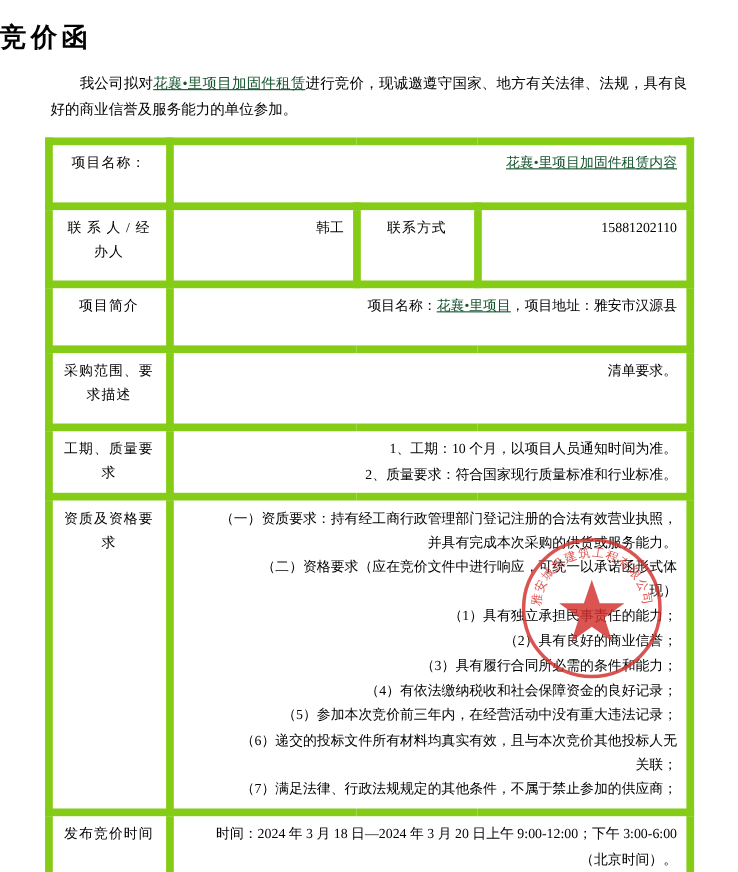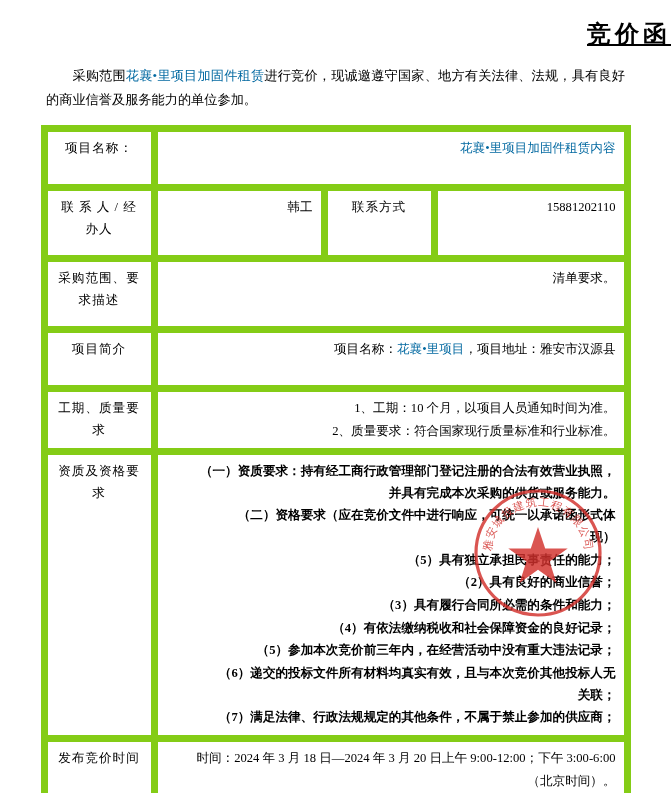--- a/index.html
+++ b/index.html
@@ -12,36 +12,35 @@
   }
   .page{
     width:671px;
     min-height:793px;
     position:relative;
     padding:0;
     box-sizing:border-box;
     overflow:hidden;
   }
   .doc-title{
-    text-align:right;
+    text-align:left;
     font-size:24px;
     font-weight:bold;
     letter-spacing:4px;
     margin:18px 0 14px 0;
     font-family:"Liberation Serif","DejaVu Serif",serif;
-    text-decoration:underline;
   }
   .intro{
     margin:0 46px 12px 46px;
     font-size:13.2px;
     line-height:1.85;
     text-indent:2em;
     text-align:justify;
   }
-  .blue{color:#0369a1;}
+  .blue{color:#14532d;text-decoration:underline;}
   table.main{
     border-collapse:collapse;
     width:583px;
     margin:0 auto;
     table-layout:fixed;
   }
   table.main td{
     border:7px solid #84cc16;
     padding:6px 8px;
     font-size:12.6px;
@@ -55,21 +54,21 @@
     vertical-align:middle;
     letter-spacing:1px;
   }
   td.val{vertical-align:middle;text-align:right;}
   td.val.top{vertical-align:top;}
   .lbl-2line{line-height:1.7;}
   .tall-40{height:40px;}
   .tall-56{height:52px;}
   .para{margin:0;}
   .para + .para{margin-top:1px;margin-left:28px;}
-  .indent{ text-indent:2em;font-weight:bold; }
+  .indent{ text-indent:2em; }
   
   .seal{
     position:absolute;
     left:472px;
     top:487px;
     width:132px;
     height:132px;
     pointer-events:none;
     opacity:.82;
   }
@@ -82,21 +81,21 @@
   }
 </style>
 </head>
 <body>
 
 <div class="page">
 
   <div class="doc-title">竞价函</div>
 
   <p class="intro">
-    <span>采购范围</span><span class="blue">花襄•里项目加固件租赁</span><span>进行竞价，现诚邀遵守国家、地方有关法律、法规，具有良好的商业信誉及服务能力的单位参加。</span>
+    <span>我公司拟对</span><span class="blue">花襄•里项目加固件租赁</span><span>进行竞价，现诚邀遵守国家、地方有关法律、法规，具有良好的商业信誉及服务能力的单位参加。</span>
   </p>
 
   <table class="main">
     <colgroup>
       <col style="width:110px">
       <col style="width:170px">
       <col style="width:110px">
       <col style="width:193px">
     </colgroup>
     <tbody>
@@ -106,42 +105,42 @@
           <span class="blue">花襄•里项目加固件租赁内容</span>
         </td>
       </tr>
       <tr>
         <td class="lbl tall-56 lbl-2line">联 系 人 / 经办人</td>
         <td class="val">韩工</td>
         <td class="lbl">联系方式</td>
         <td class="val">15881202110</td>
       </tr>
       <tr>
-        <td class="lbl tall-56 lbl-2line">采购范围、要求描述</td>
-        <td class="val top" colspan="3">清单要求。</td>
-      </tr>
-      <tr>
         <td class="lbl tall-40">项目简介</td>
         <td class="val" colspan="3">
           <span>项目名称：</span><span class="blue">花襄•里项目</span><span>，项目地址：雅安市汉源县</span>
         </td>
+      </tr>
+      <tr>
+        <td class="lbl tall-56 lbl-2line">采购范围、要求描述</td>
+        <td class="val top" colspan="3">清单要求。</td>
       </tr>
       <tr>
         <td class="lbl lbl-2line">工期、质量要求</td>
         <td class="val top" colspan="3">
           <p class="para">1、工期：10 个月，以项目人员通知时间为准。</p>
           <p class="para">2、质量要求：符合国家现行质量标准和行业标准。</p>
         </td>
       </tr>
       <tr>
         <td class="lbl lbl-2line">资质及资格要求</td>
         <td class="val top" colspan="3">
           <p class="para indent">（一）资质要求：持有经工商行政管理部门登记注册的合法有效营业执照，并具有完成本次采购的供货或服务能力。</p>
           <p class="para indent">（二）资格要求（应在竞价文件中进行响应，可统一以承诺函形式体现）</p>
-          <p class="para indent">（5）具有独立承担民事责任的能力；</p>
+          <p class="para indent">（1）具有独立承担民事责任的能力；</p>
           <p class="para indent">（2）具有良好的商业信誉；</p>
           <p class="para indent">（3）具有履行合同所必需的条件和能力；</p>
           <p class="para indent">（4）有依法缴纳税收和社会保障资金的良好记录；</p>
           <p class="para indent">（5）参加本次竞价前三年内，在经营活动中没有重大违法记录；</p>
           <p class="para indent">（6）递交的投标文件所有材料均真实有效，且与本次竞价其他投标人无关联；</p>
           <p class="para indent">（7）满足法律、行政法规规定的其他条件，不属于禁止参加的供应商；</p>
         </td>
       </tr>
       <tr>
         <td class="lbl lbl-2line">发布竞价时间</td>

